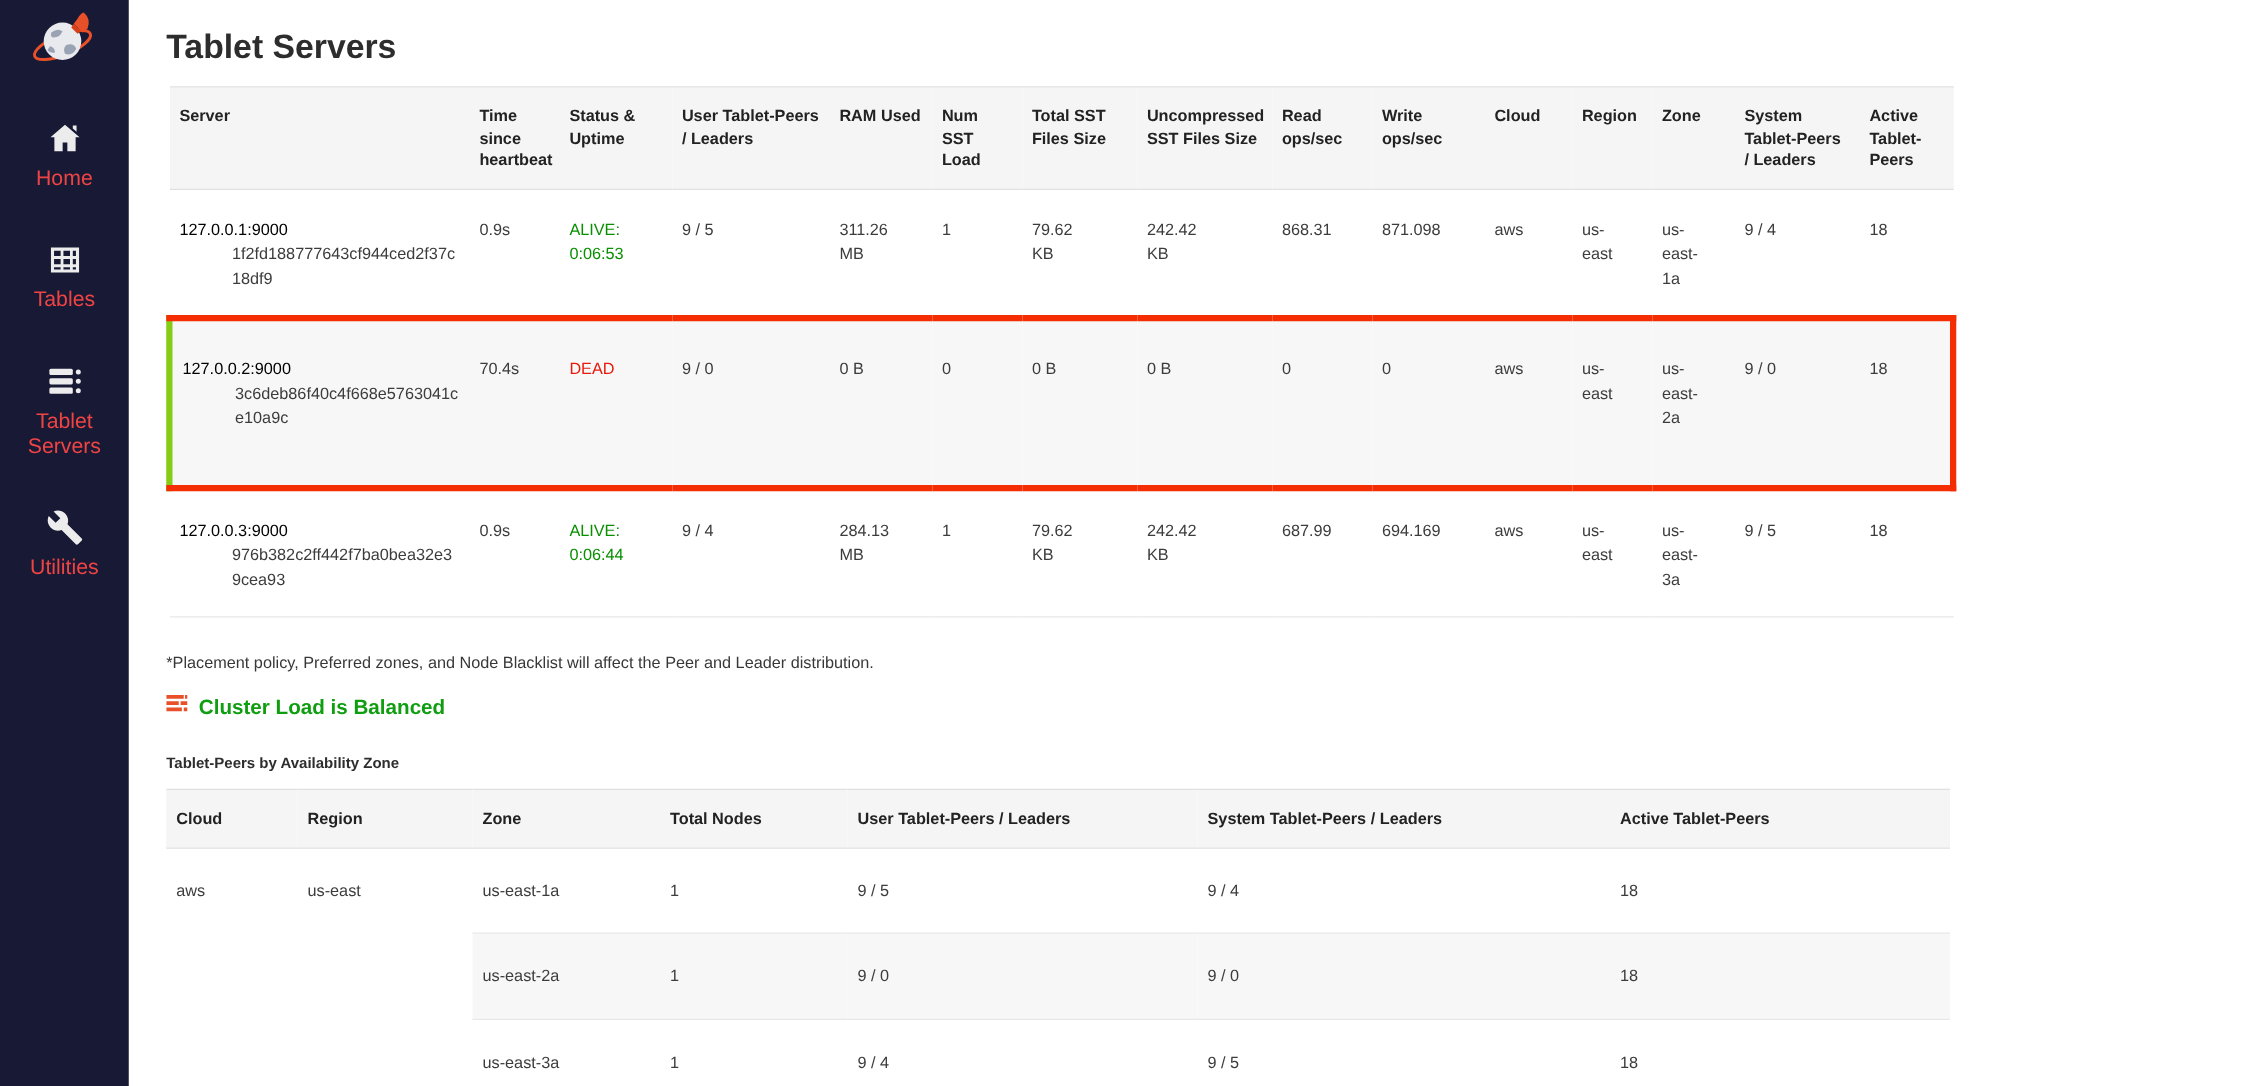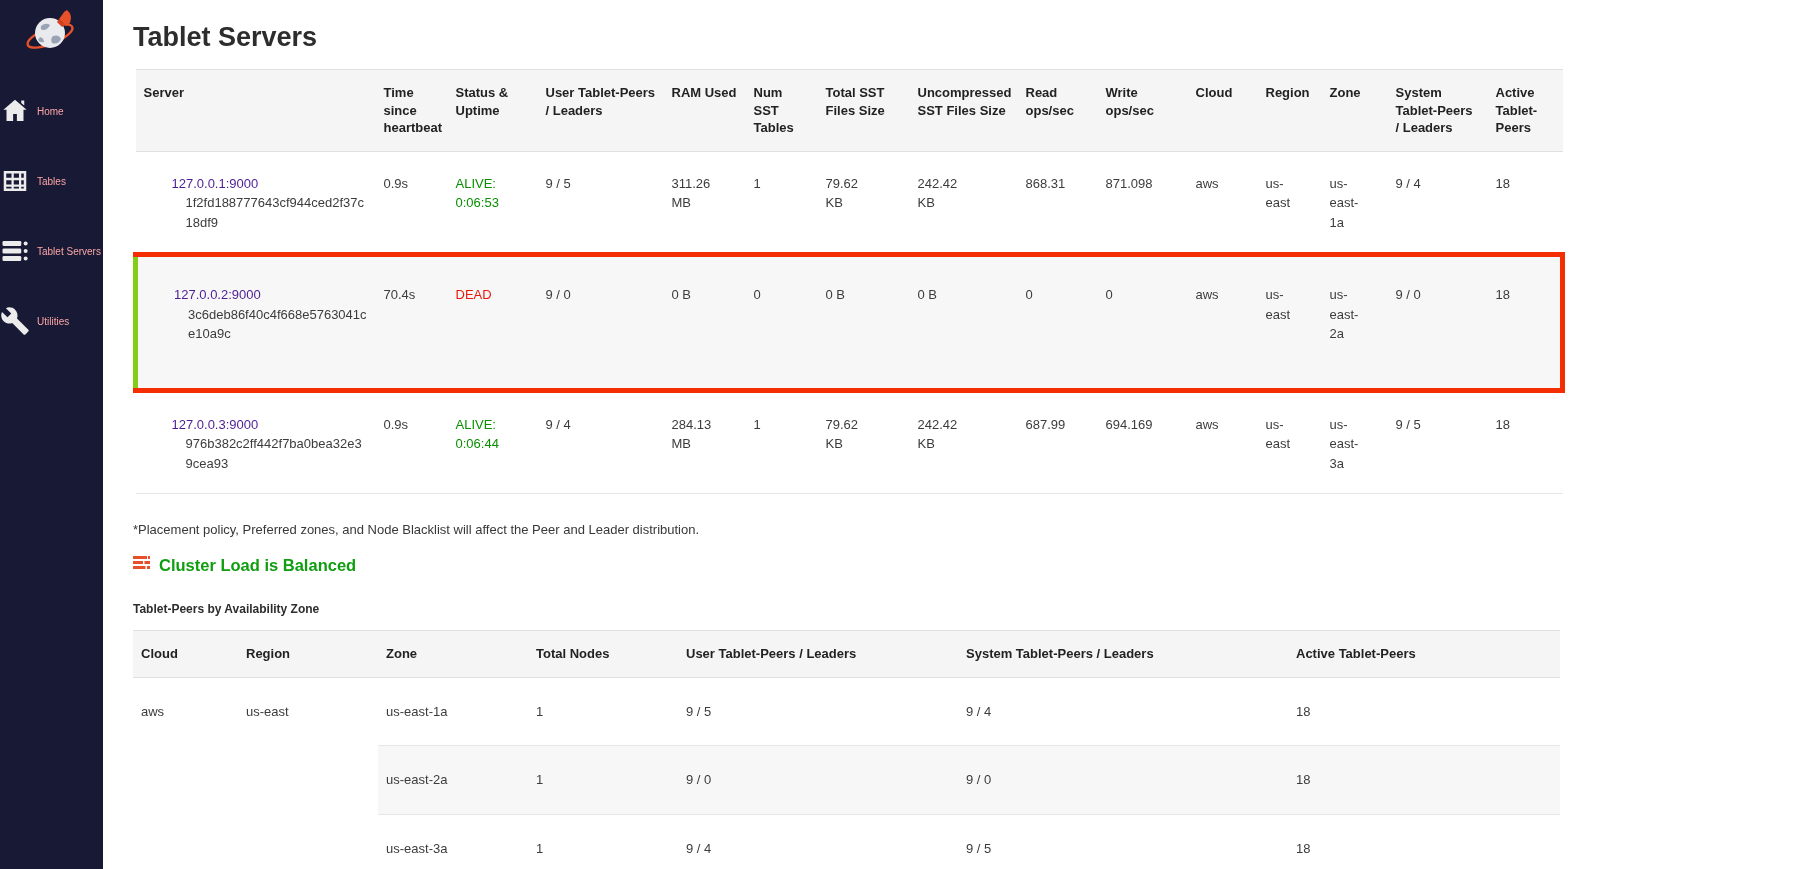--- a/index.html
+++ b/index.html
@@ -12,22 +12,22 @@
 
   
   .sidebar {
     width:103px; min-height:869px; flex-shrink:0;
     background:#171935; display:flex; flex-direction:column; align-items:center;
     padding-top:6px;
   }
   .logo { width:58px; height:56px; cursor:pointer; }
   .nav { margin-top:34px; display:flex; flex-direction:column; gap:40px; width:100%; }
   .nav-item {
-    display:flex; flex-direction:row; align-items:center; gap:7px;
-    color:#fca5a5; font-size:10px; cursor:pointer; text-align:center; width:100%;
+    display:flex; flex-direction:column; align-items:center; gap:7px;
+    color:#ef4444; font-size:17px; cursor:pointer; text-align:center; width:100%;
   }
   .nav-item svg { width:30px; height:30px; display:block; }
   .nav-icon { line-height:0; }
 
   
   .main { flex:1; padding:12px 30px 0 30px; }
   h1.page-title { font-size:27px; font-weight:700; color:#2d2d2d; margin:10px 0 16px; }
   h2.section-title { font-size:12px; font-weight:700; color:#2d2d2d; margin:26px 0 14px; }
 
   table { border-collapse:collapse; table-layout:fixed; width:1427px; }
@@ -35,21 +35,21 @@
     background:#f5f5f5; text-align:left; vertical-align:top;
     font-size:13px; font-weight:700; color:#222; line-height:1.35;
     padding:14px 8px; border-top:1px solid #e0e0e0; border-bottom:1px solid #e0e0e0;
   }
   td {
     font-size:13px; color:#3c3c3c; vertical-align:top; line-height:1.5;
     padding:22px 8px 20px; border-bottom:1px solid #e7e7e7;
     word-wrap:break-word;
   }
 
-  a.server-link { color:#4c1d95; text-decoration:none; cursor:pointer;margin-left:28px; }
+  a.server-link { color:#000000; text-decoration:none; cursor:pointer; }
   .uuid { color:#3c3c3c;margin-left:42px; }
   .st-alive { color:#089000; }
   .st-dead  { color:#e8190c; }
 
   .wrap-narrow { max-width:52px; }
   .wrap-zone   { max-width:38px; }
   .wrap-region { max-width:32px; }
 
   tr.row-highlighted td {
     background:#f7f7f7;
@@ -150,21 +150,21 @@
         <col style="width:100px">
         <col style="width:75px">
     </colgroup>
     <thead>
       <tr>
         <th>Server</th>
         <th>Time since heartbeat</th>
         <th>Status &amp; Uptime</th>
         <th>User Tablet-Peers / Leaders</th>
         <th>RAM Used</th>
-        <th>Num SST Tables</th>
+        <th>Num SST Load</th>
         <th>Total SST Files Size</th>
         <th>Uncompressed SST Files Size</th>
         <th>Read ops/sec</th>
         <th>Write ops/sec</th>
         <th>Cloud</th>
         <th>Region</th>
         <th>Zone</th>
         <th>System Tablet-Peers / Leaders</th>
         <th>Active Tablet-Peers</th>
       </tr>

